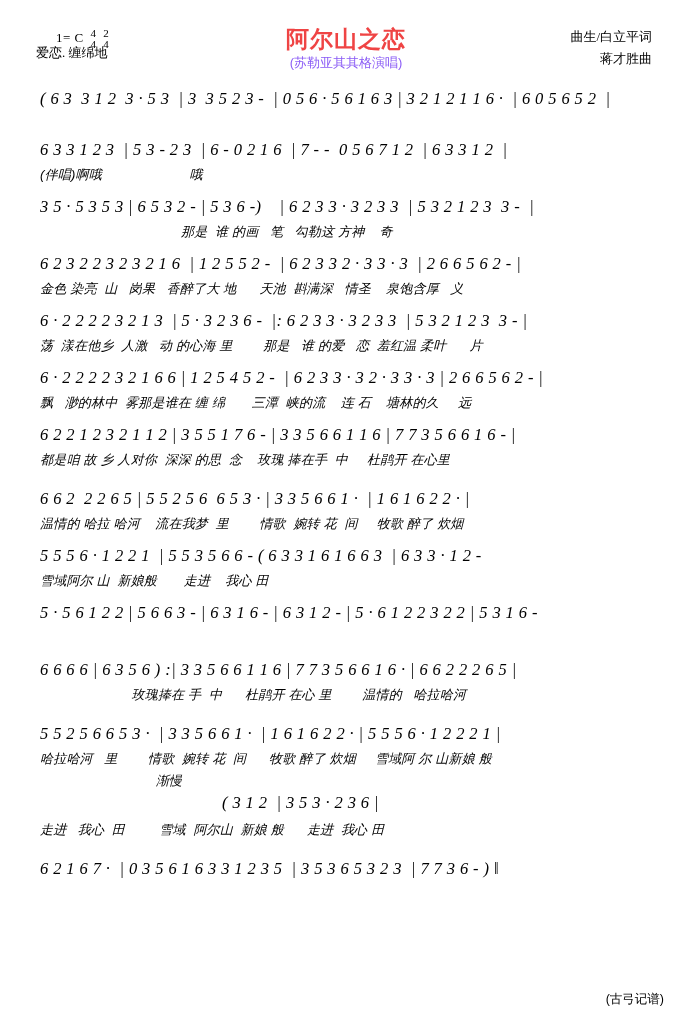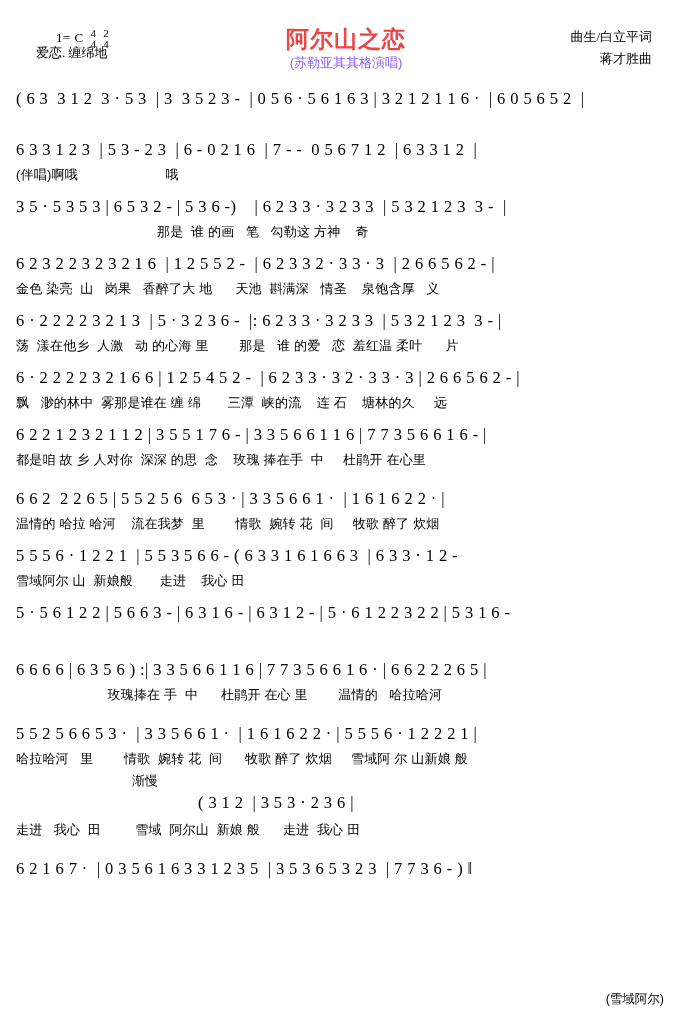--- a/index.html
+++ b/index.html
@@ -83,21 +83,22 @@
   .credit2 {
     position: absolute;
     right: 40px;
     top: 50px;
     font-size: 13px;
   }
 
   
   .body-area {
     position: relative;
-    padding: 0 12px;
+    padding: 0 36px;
+    font-style: italic;
   }
   .system {
     position: relative;
     margin-bottom: 2px;
   }
   .notes {
     font-size: 16.5px;
     font-family: "Liberation Serif", serif;
     white-space: pre;
     letter-spacing: 0.4px;
@@ -247,15 +248,15 @@
     </div>
 
     <div class="gap-md"></div>
 
     <div class="system">
       <div class="notes">6 2 1 6 7 ·  | 0 3 5 6 1 6 3 3 1 2 3 5  | 3 5 3 6 5 3 2 3  | 7 7 3 6 - ) ‖</div>
     </div>
 
   </div>
 
-  <div class="footer-credit">(雪域阿尔)</div>
+  <div class="footer-credit">(古弓记谱)</div>
 
 </div>
 
 </body></html>

